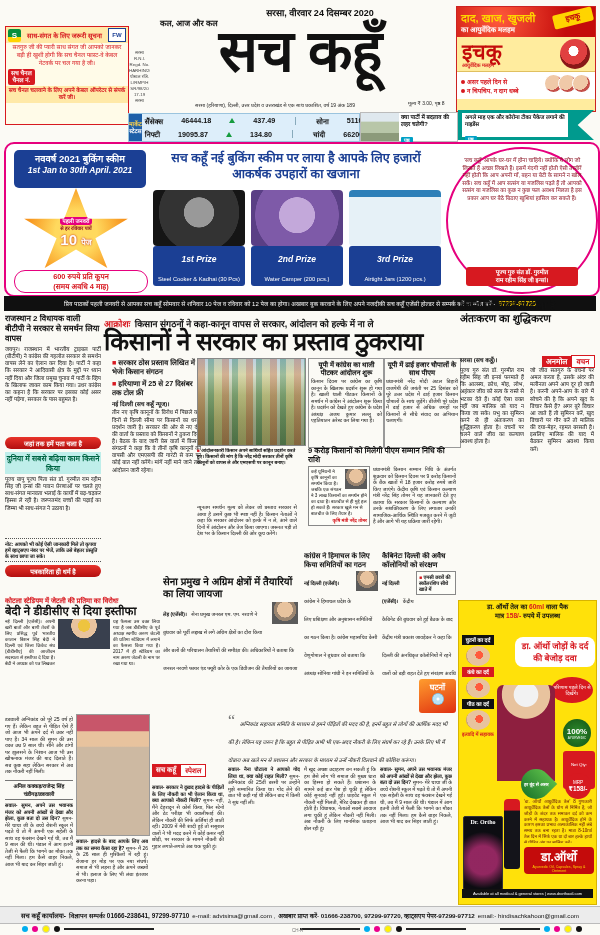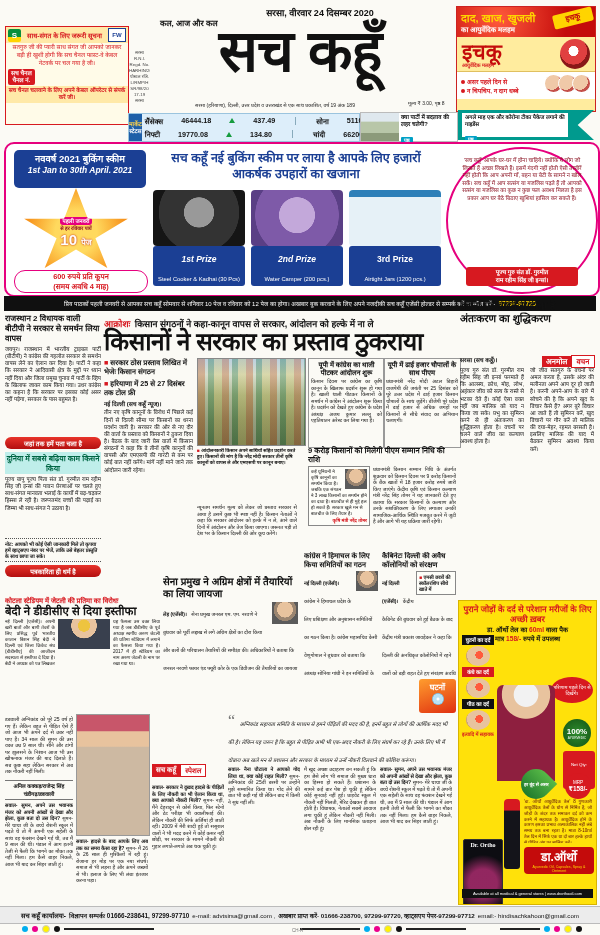--- a/index.html
+++ b/index.html
@@ -183,21 +183,21 @@
         <span class="tri-up"></span>
           <span>437.49</span>
         <span class="tsep"></span>
         <span>सोना</span>
           <span>51100</span>
         <span class="tri-dn"></span>
           <span>50</span>
       </div>
       <div class="trow">
         <span>निफ्टी</span>
-          <span>19770.08</span>
+          <span>19095.87</span>
         <span class="tri-up"></span>
           <span>134.80</span>
         <span class="tsep"></span>
         <span>चांदी</span>
           <span>66200</span>
         <span class="tri-dn"></span>
           <span>400</span>
       </div>
     </div>
   </div>
@@ -236,21 +236,21 @@
       <div style="flex:1">
         <div class="ph-cooker" style="height:56px;border-radius:4px"></div>
         <div class="prize-label"><span class="b" style="font-size:8.5px;font-style:italic">1st Prize</span><br><span style="font-size:5.8px">Steel Cooker &amp; Kadhai (30 Pcs)</span></div>
       </div>
       <div style="flex:1">
         <div class="ph-camper" style="height:56px;border-radius:4px"></div>
         <div class="prize-label"><span class="b" style="font-size:8.5px;font-style:italic">2nd Prize</span><br><span style="font-size:5.8px">Water Camper (200 pcs.)</span></div>
       </div>
       <div style="flex:1">
         <div class="ph-jars" style="height:56px;border-radius:4px"></div>
-        <div class="prize-label"><span class="b" style="font-size:8.5px;">3rd Prize</span><br><span style="font-size:5.8px">Airtight Jars (1200 pcs.)</span></div>
+        <div class="prize-label"><span class="b" style="font-size:8.5px;font-style:italic">3rd Prize</span><br><span style="font-size:5.8px">Airtight Jars (1200 pcs.)</span></div>
       </div>
     </div>
 
     <div class="abs oval" style="left:440px;top:3px;width:148px;height:143px">
       <div style="padding:8px 12px 0;font-size:5.6px;line-height:1.35">'सच कहूँ' आपके घर-घर में होना चाहिये। क्योंकि ये लोग जो लिखते हैं अच्छा लिखते हैं। इसमें गंदगी नहीं होती ऐसी तस्वीरें नहीं होती कि आप अपनी माँ, बहन या बेटी के सामने न खोल सकें। सच कहूँ में आप सत्संग या मजलिस पढ़ते हैं तो आपको सत्संग या मजलिस का कुछ न कुछ फल अवश्य मिलता है इस प्रकार आप घर बैठे बिठाए खुशियां हासिल कर सकते हैं।</div>
       <div class="oval-by">
         <span>पूज्य गुरु संत डॉ. गुरमीत</span><br><span>राम रहीम सिंह जी इन्सां।</span>
       </div>
     </div>
   </div>
@@ -269,21 +269,21 @@
     <div class="note t5">नोट: आपको भी कोई ऐसी जानकारी मिले तो कृपया हमें व्हाट्सएप नंबर पर भेजें, ताकि उसे बेहतर प्रस्तुति के साथ छापा जा सके।</div>
     <div class="ribbon" style="font-size:6.5px">पत्रकारिता ही धर्म है</div>
   </div>
 
   <div class="abs" style="left:104px;top:313px;width:352px">
     <span class="red b" style="font-size:9px">आक्रोशः</span>
     <span class="b" style="font-size:9px">किसान संगठनों ने कहा-कानून वापस ले सरकार, आंदोलन को हल्के में ना ले</span>
   </div>
   <div class="abs b" style="left:104px;top:324px;width:352px;font-size:24.5px;white-space:nowrap;letter-spacing:-0.5px">किसानों ने सरकार का प्रस्ताव ठुकराया</div>
 
-  <div class="abs ovh" style="left:104px;top:358px;width:89px;height:234px">
+  <div class="abs ovh" style="left:112px;top:358px;width:89px;height:234px">
     <div style="font-size:7.2px;font-weight:bold;line-height:1.3"><span class="red">■ </span><span>सरकार ठोस प्रस्ताव लिखित में भेजेः किसान संगठन</span></div>
     <div style="font-size:7.2px;font-weight:bold;line-height:1.3;margin-top:2px"><span class="red">■ </span><span>हरियाणा में 25 से 27 दिसंबर तक टोल फ्री</span></div>
     <div class="b t6" style="margin-top:3px">नई दिल्ली (सच कहूँ न्यूज)।</div>
     <div class="just t55" style="margin-top:1px">तीन नए कृषि कानूनों के विरोध में पिछले कई दिनों से दिल्ली सीमा पर किसानों का धरना प्रदर्शन जारी है। सरकार की ओर से नए दौर की वार्ता के प्रस्ताव को किसानों ने ठुकरा दिया है। बैठक के बाद जारी प्रेस वार्ता में किसान संगठनों ने कहा कि वे तीनों कृषि कानूनों की वापसी और एमएसपी की गारंटी से कम पर कोई बात नहीं करेंगे। मांगें नहीं माने जाने तक आंदोलन जारी रहेगा।</div>
   </div>
 
   <div class="abs ph-farmers" style="left:197px;top:358px;width:107px;height:86px;border:1px solid #888"></div>
   <div class="abs ovh" style="left:197px;top:448px;width:100px;height:52px;font-size:4.8px;font-weight:bold;line-height:1.3">
     <span class="red">■ </span><span>आंदोलनकारी किसान अपने साथियों सहित प्रदर्शन करते हुए। किसानों की मांग है कि नरेंद्र मोदी सरकार तीनों कृषि कानूनों को वापस ले और एमएसपी पर कानून बनाए।</span>
   </div>
@@ -353,36 +353,36 @@
     </div>
   </div>
   <div class="abs" style="left:542px;top:350px">
     <span class="badge-red" style="font-size:7.5px">अनमोल</span><span class="badge-lite" style="font-size:7.5px">वचन</span>
   </div>
   <div class="abs b t6" style="left:460px;top:356px">सरसा (सच कहूँ)।</div>
   <div class="abs just t55 ovh" style="left:460px;top:367px;width:64px;height:227px">पूज्य गुरु संत डॉ. गुरमीत राम रहीम सिंह जी इन्सां फरमाते हैं कि आलस्य, क्रोध, मोह, लोभ, अहंकार जीव को सत्य के रास्ते से भटका देते हैं। कोई ऐसा वक्त नहीं जब मालिक को याद न किया जा सके। प्रभु का सुमिरन करने से ही अंतःकरण का शुद्धिकरण होता है। वचनों पर चलने वाले जीव का कल्याण अवश्य होता है।</div>
   <div class="abs just t55 ovh" style="left:530px;top:367px;width:64px;height:227px">जो जीव सतगुरु के वचनों पर अमल करता है, उसके अंदर की मलीनता अपने आप दूर हो जाती है। करनी अपने-आप के बारे में सोचने की है कि अपने खुद के विचार कैसे हैं? अगर बुरे विचार आ जाते हैं तो सुमिरन करें, खुद विचारों पर गौर करें तो मालिक की दया-मेहर, रहमत बरसती है। इसलिए मालिक की याद में बैठकर सुमिरन अवश्य किया करें।</div>
 
   <div class="abs ortho ovh" style="left:458px;top:600px;width:137px;height:303px">
-    <div class="red b c" style="font-size:8.4px;line-height:1.2;padding:3px 4px 0">पुराने जोड़ों के दर्द से परेशान मरीजों के लिए अच्छी ख़बर</div>
     <div class="c" style="font-size:6.6px;margin-top:1px">
       <span class="b">डा. ऑर्थो तेल का</span> <span class="red b">60ml</span> <span class="b">वाला पैक</span><br>
       <span class="b">मात्र</span> <span class="red b">158/-</span> <span class="b">रुपये में उपलब्ध</span>
     </div>
 
     <div class="abs" style="left:3px;top:34px;width:32px">
       <div class="painlab-k">घुटनों का दर्द</div>
         <div class="paincirc"></div>
       <div class="painlab-r">कंधे का दर्द</div>
         <div class="paincirc"></div>
       <div class="painlab-k">पीठ का दर्द</div>
         <div class="paincirc"></div>
       <div class="red b c" style="font-size:5px">इत्यादि में सहायक</div>
     </div>
 
+    <div class="abs medbox" style="left:56px;top:36px;width:76px;font-size:8.6px">डा. ऑर्थो जोड़ों के दर्द की बेजोड़ दवा</div>
     <div class="abs result" style="left:92px;top:76px;width:42px;height:26px;font-size:5px">परिणाम पहले दिन से दिखेंगे।</div>
     <div class="abs ph-man" style="left:38px;top:84px;width:58px;height:96px;border-radius:6px 6px 0 0"></div>
 
     <div class="abs g100" style="left:104px;top:118px;width:28px;height:28px">
       <span class="b" style="font-size:8px">100%</span>
         <span style="font-size:3.2px">AYURVEDIC</span>
     </div>
     <div class="abs netqty" style="left:104px;top:150px;width:28px">
       <span style="font-size:4.4px">Net Qty:</span><br><span class="b" style="font-size:7px;color:#ffd400">60ml</span>
     </div>

